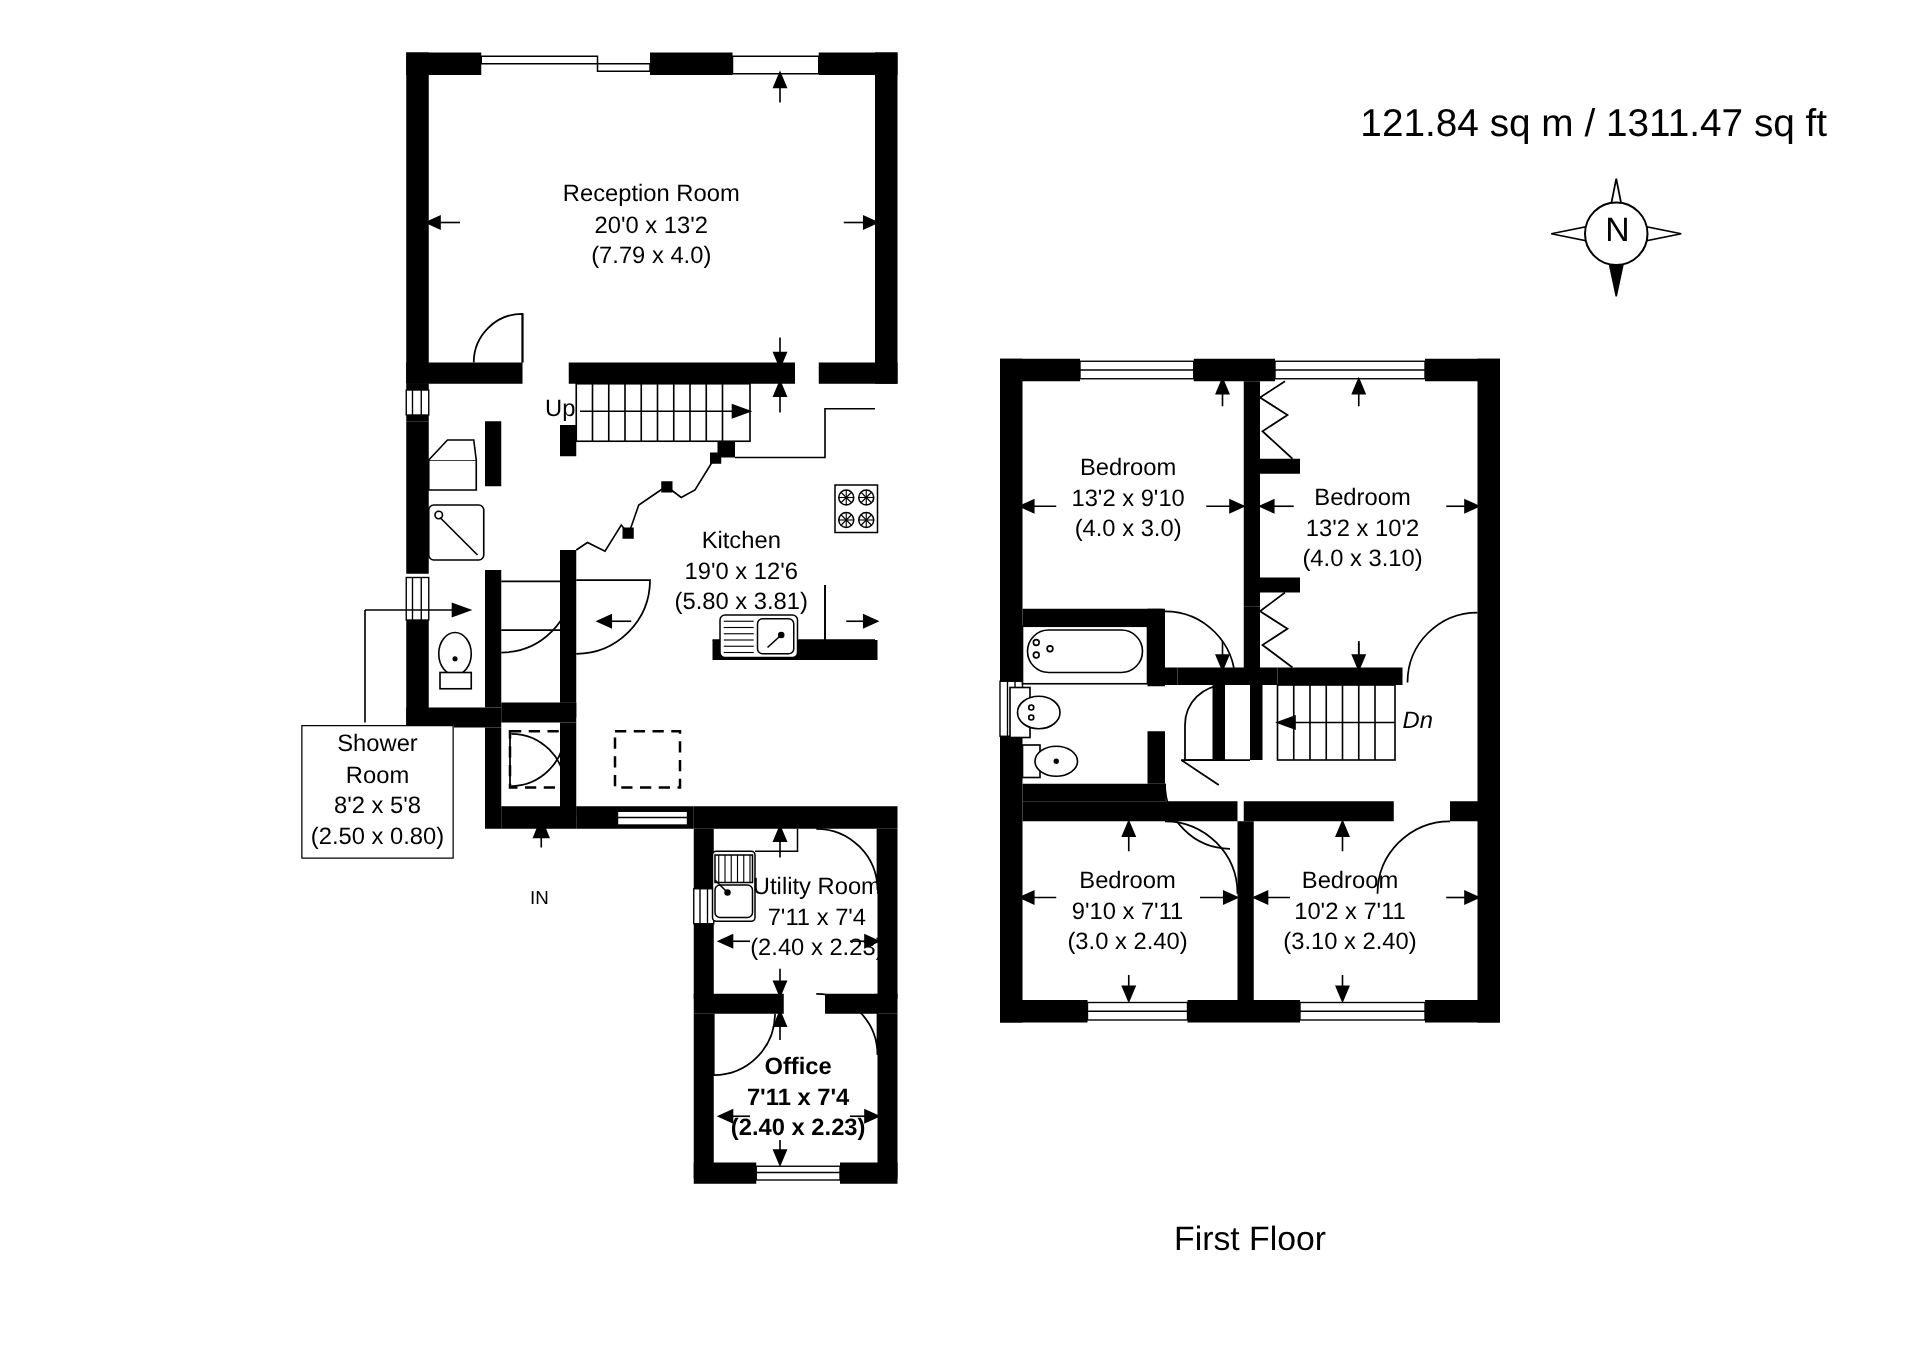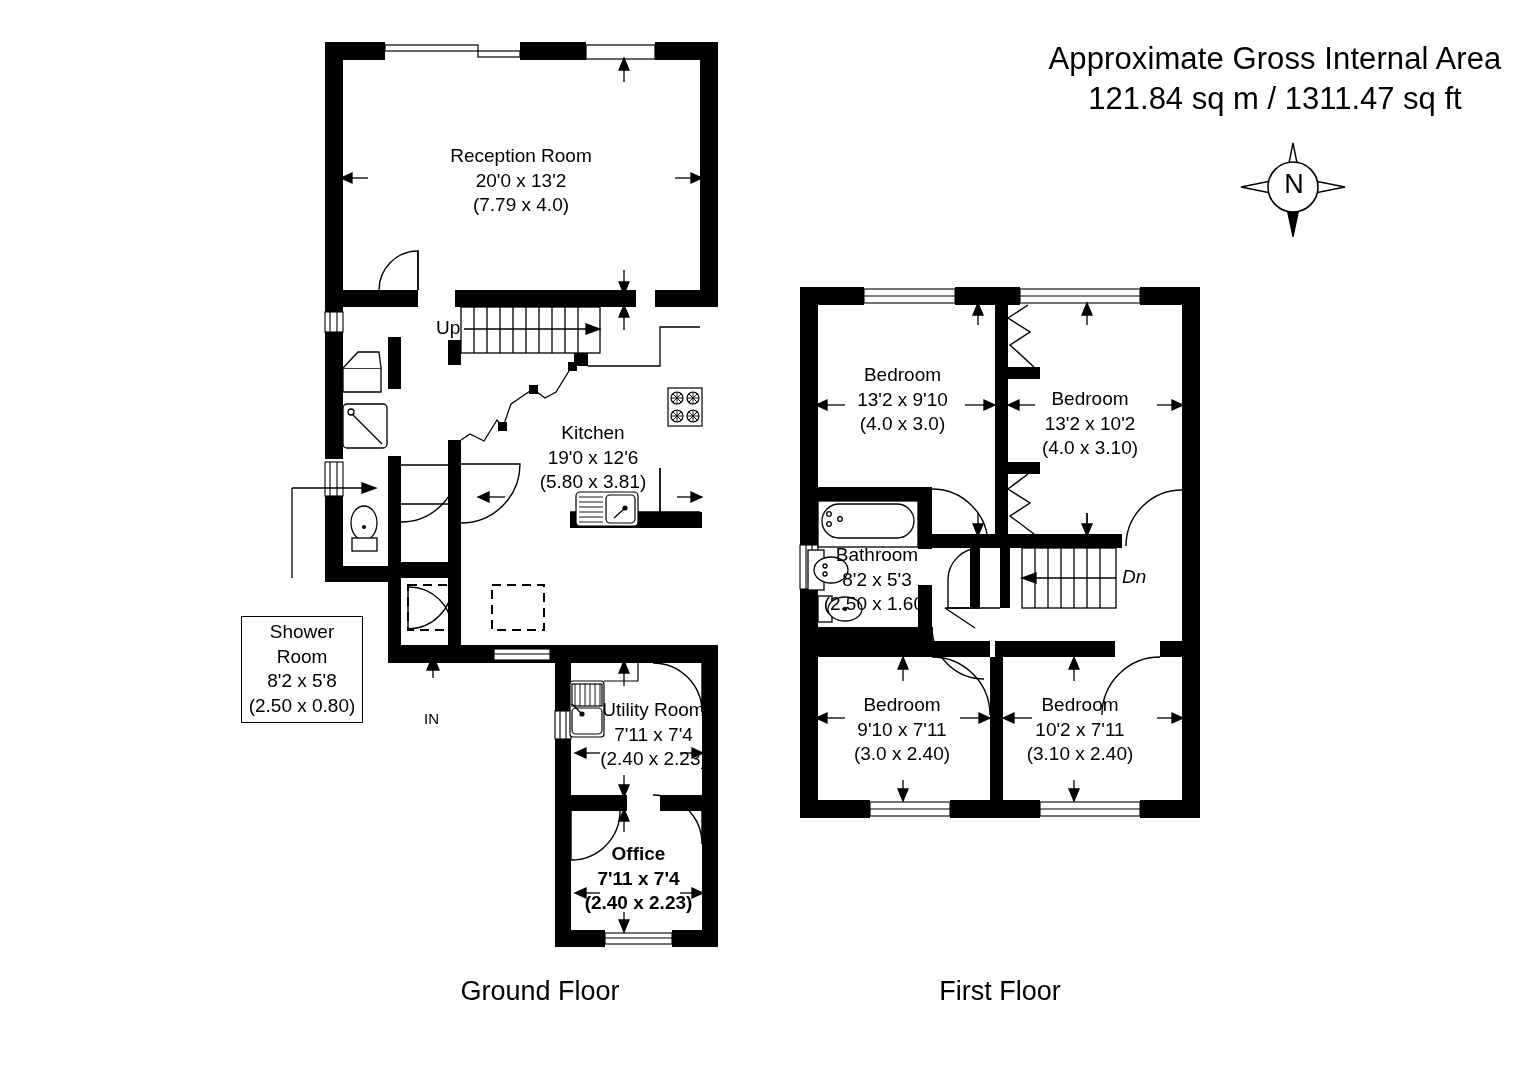--- a/index.html
+++ b/index.html
@@ -455,37 +455,36 @@
           <path d="M1074,657 L1069,669 L1079,669 Z" fill="#000"></path>
           <line x1="903" y1="780" x2="903" y2="797"></line>
           <path d="M903,801 L898,789 L908,789 Z" fill="#000"></path>
           <line x1="1074" y1="780" x2="1074" y2="797"></line>
           <path d="M1074,801 L1069,789 L1079,789 Z" fill="#000"></path>
         </g>
       </g>
     </g>
   </svg>
 
-  <div class="hdr" id="area-title">Approximate Gross Internal Area</div>
   <div class="hdr" id="area-value">121.84 sq m / 1311.47 sq ft</div>
   <div style="position:absolute;left:1278px;top:169px;width:32px;text-align:center;font-size:27px;">N</div>
 
   <div class="rlabel" style="left:401px;top:144px;width:240px;">
     <div>Reception Room</div>
     <div>20'0 x 13'2</div>
     <div>(7.79 x 4.0)</div>
   </div>
 
   <div class="rlabel" style="left:493px;top:421px;width:200px;">
     <div>Kitchen</div>
     <div>19'0 x 12'6</div>
     <div>(5.80 x 3.81)</div>
   </div>
 
-  <div class="boxlabel" style="left:241px;top:580px;width:108px;margin-top:36px;">
+  <div class="boxlabel" style="left:241px;top:580px;width:108px;">
     <div>Shower Room</div>
     <div>8'2 x 5'8</div>
     <div>(2.50 x 0.80)</div>
   </div>
 
   <div class="rlabel" style="left:561px;top:698px;width:185px;text-align:center;">
     <div>Utility Room</div>
     <div>7'11 x 7'4</div>
     <div>(2.40 x 2.23)</div>
   </div>
@@ -504,36 +503,30 @@
     <div>13'2 x 9'10</div>
     <div>(4.0 x 3.0)</div>
   </div>
 
   <div class="rlabel" style="left:1000px;top:387px;width:180px;">
     <div>Bedroom</div>
     <div>13'2 x 10'2</div>
     <div>(4.0 x 3.10)</div>
   </div>
 
-  <div class="rlabel" style="left:806px;top:543px;width:142px;">
-    <div>Bathroom</div>
-    <div>8'2 x 5'3</div>
-    <div>(2.50 x 1.60)</div>
-  </div>
 
   <div class="rlabel" style="left:812px;top:693px;width:180px;">
     <div>Bedroom</div>
     <div>9'10 x 7'11</div>
     <div>(3.0 x 2.40)</div>
   </div>
 
   <div class="rlabel" style="left:990px;top:693px;width:180px;">
     <div>Bedroom</div>
     <div>10'2 x 7'11</div>
     <div>(3.10 x 2.40)</div>
   </div>
 
   <div class="smallword" style="left:1122px;top:566px;font-style:italic;">Dn</div>
 
-  <div class="floor-label" id="gf-label">Ground Floor</div>
   <div class="floor-label" id="ff-label">First Floor</div>
 
 </div>
 
 </body></html>

